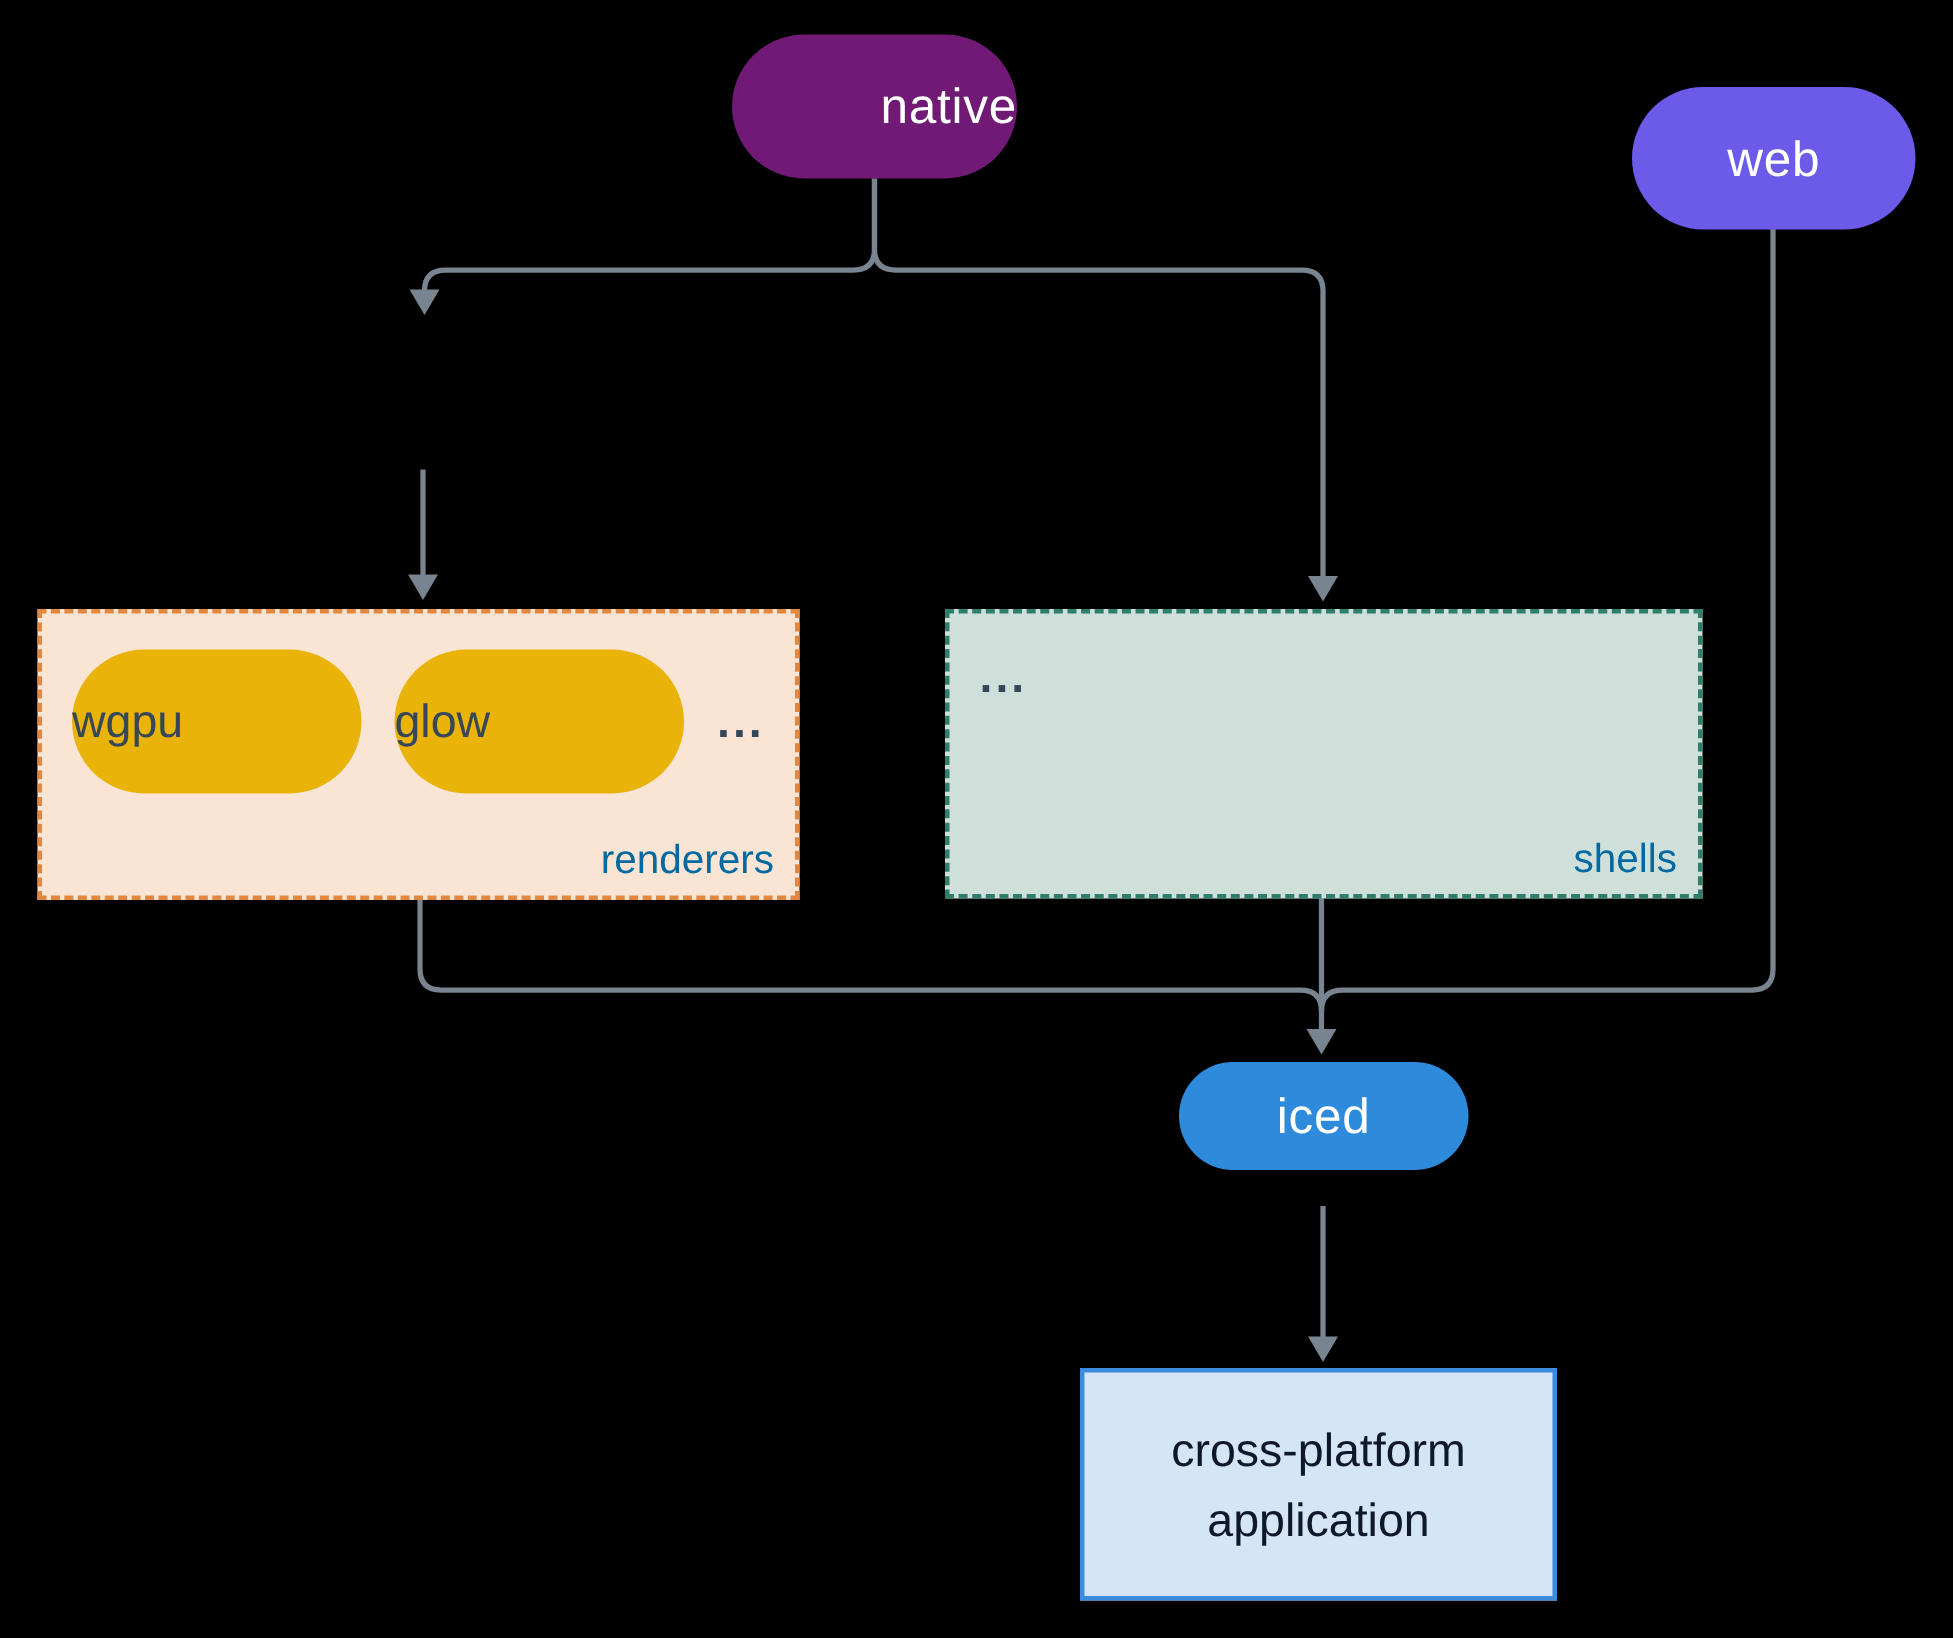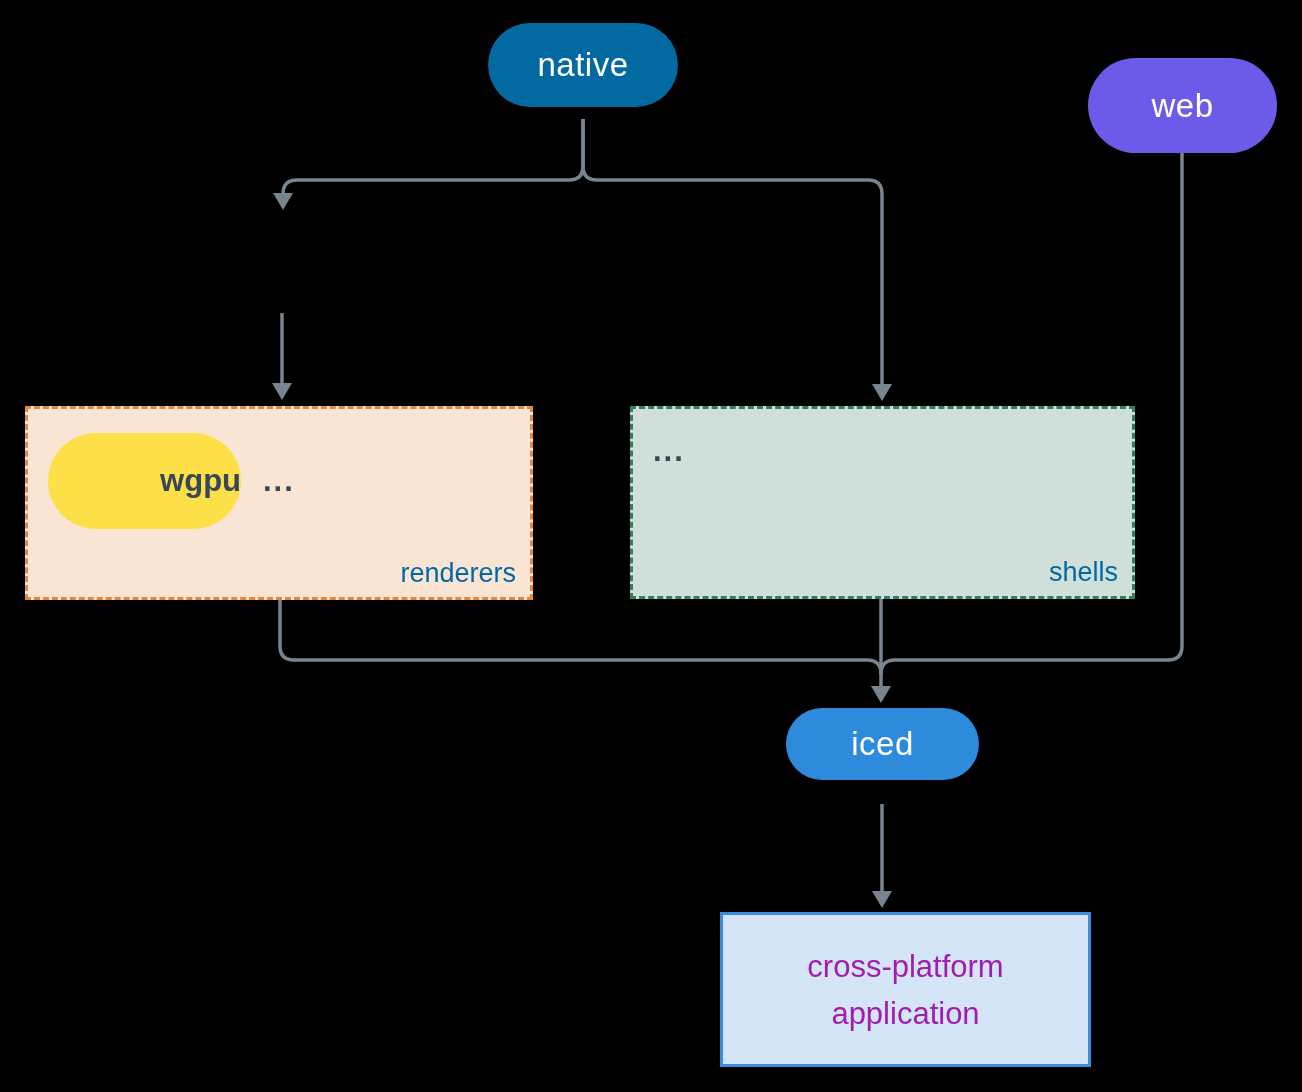--- a/index.html
+++ b/index.html
@@ -28,21 +28,21 @@
     stroke: none;
   }
   .pill {
     position: absolute;
     display: flex; align-items: center; justify-content: center;
     border-radius: 48px;
     color: #FFFFFF;
     font-size: 33px;
     letter-spacing: 0.5px;
   }
-  .pill-native   { left: 488px; top: 23px;  width: 190px; height: 84px; background: #0369a1; }
+  .pill-native   { left: 488px; top: 23px;  width: 190px; height: 96px; background: #701a75; justify-content: flex-end; }
   .pill-web      { left: 1088px; top: 23px; width: 189px; height: 95px; background: #6B5BE8; margin-top: 35px; }
   .pill-graphics { left: 187px; top: 215px; width: 190px; height: 97px; background: #E28540; }
   .pill-iced     { left: 786px; top: 708px; width: 193px; height: 72px; background: #2E8ADA; }
 
   .groupbox {
     position: absolute;
     box-sizing: border-box;
   }
   .groupbox-renderers {
     left: 25px; top: 406px; width: 508px; height: 194px;
@@ -53,49 +53,48 @@
     left: 630px; top: 406px; width: 505px; height: 193px;
     background: #CFE0DA;
     border: 3px dashed #2F7D6B;
   }
   .group-row {
     display: flex; align-items: center;
     padding: 24px 0 0 20px;
     gap: 22px;
   }
   .inner-pill {
-    display: flex; align-items: center; justify-content: flex-end;
+    display: flex; align-items: center; justify-content: flex-start;
     width: 193px; height: 96px;
-    background: #fde047;
+    background: #eab308;
     border-radius: 48px;
     color: #36475A;
     font-size: 31px;
-    font-weight: bold;
   }
   .ellipsis {
     color: #36475A;
     font-size: 31px;
     font-weight: 700;
     letter-spacing: 2px;
   }
   .group-label {
     position: absolute;
     right: 14px; bottom: 8px;
     color: #0369a1;
     font-size: 27px;
   }
   .app-box {
     position: absolute;
-    left: 720px; top: 912px; width: 371px; height: 155px;
+    left: 720px; top: 912px; width: 318px; height: 155px;
     box-sizing: border-box;
     background: #D4E5F7;
     border: 3px solid #3B8BDE;
     display: flex; flex-direction: column;
     align-items: center; justify-content: center;
-    color: #a21caf;
+    color: #0f172a;
     font-size: 31px;
     line-height: 47px;
   }
 </style>
 </head>
 <body>
 
 <div class="canvas">
 
   <svg class="connectors" viewBox="0 0 1302 1092">
@@ -125,20 +124,23 @@
   </div>
   <div class="pill pill-web">
     <span>web</span>
   </div>
 
   <div class="groupbox groupbox-renderers">
     <div class="group-row">
       <div class="inner-pill">
         <span>wgpu</span>
       </div>
+      <div class="inner-pill">
+        <span>glow</span>
+      </div>
       <span class="ellipsis">...</span>
     </div>
     <span class="group-label">renderers</span>
   </div>
 
   <div class="groupbox groupbox-shells">
     <div class="group-row">
       <span class="ellipsis">...</span>
     </div>
     <span class="group-label">shells</span>

